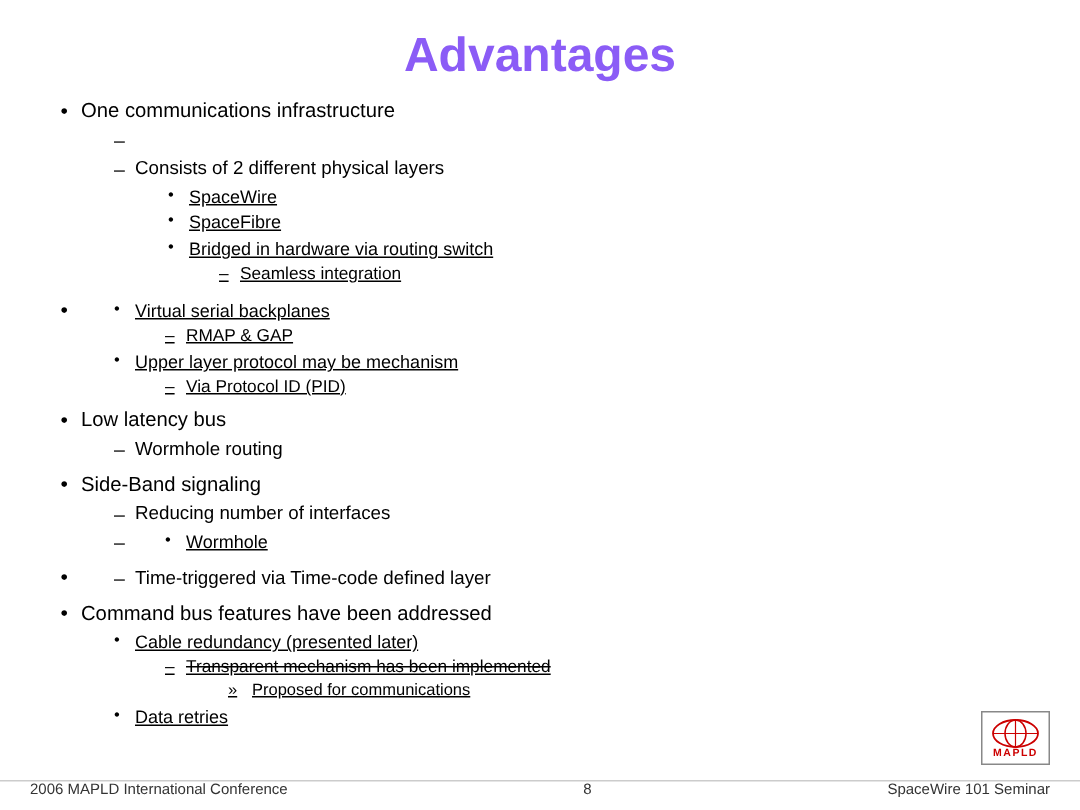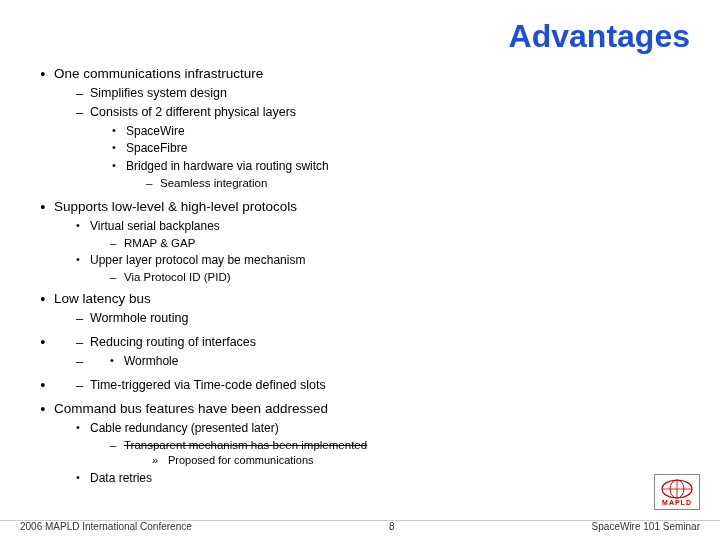--- a/index.html
+++ b/index.html
@@ -13,26 +13,26 @@
       overflow: hidden;
       position: relative;
     }
     .slide {
       width: 720px;
       height: 540px;
       padding: 18px 30px 40px 30px;
       position: relative;
     }
     h1 {
-      text-align: right;
+      text-align: center;
       font-size: 32px;
       font-weight: bold;
       margin-bottom: 10px;
       font-family: Arial, sans-serif;
-      color: #1d4ed8;
+      color: #8b5cf6;
     }
     .content {
       padding-left: 10px;
     }
     .bullet-l1 {
       display: flex;
       align-items: flex-start;
       margin-bottom: 3px;
     }
     .bullet-l1 > .dot {
@@ -72,20 +72,21 @@
     }
     .bullet-small > .dot {
       min-width: 14px;
       font-size: 11px;
       line-height: 1.4;
     }
     .bullet-small > .text {
       font-size: 12px;
       line-height: 1.4;
       font-family: Arial, sans-serif;
+      text-decoration: underline;
     }
     .sub-sub-items {
       padding-left: 20px;
     }
     .dash-item-sm {
       display: flex;
       align-items: flex-start;
     }
     .dash-item-sm > .dash {
       min-width: 14px;
@@ -145,21 +146,20 @@
 
   <div class="content">
 
     <div class="bullet-l1">
       <span class="dot">•</span>
       <div class="text">
         <span>One communications infrastructure</span>
         <div class="sub-items">
           <div class="dash-item">
             <span class="dash">–</span>
-            <span class="text">Simplifies system design</span>
           </div>
           <div class="dash-item">
             <span class="dash">–</span>
             <div class="text">
               <span>Consists of 2 different physical layers</span>
               <div class="sub-items">
                 <div class="bullet-small">
                   <span class="dot">•</span>
                   <span class="text">SpaceWire</span>
                 </div>
@@ -182,21 +182,20 @@
               </div>
             </div>
           </div>
         </div>
       </div>
     </div>
 
     <div class="bullet-l1">
       <span class="dot">•</span>
       <div class="text">
-        <span>Supports low-level &amp; high-level protocols</span>
         <div class="sub-items">
           <div class="bullet-small">
             <span class="dot">•</span>
             <div class="text">
               <span>Virtual serial backplanes</span>
               <div class="sub-sub-items">
                 <div class="dash-item-sm">
                   <span class="dash">–</span>
                   <span class="text">RMAP &amp; GAP</span>
                 </div>
@@ -228,24 +227,25 @@
             <span class="dash">–</span>
             <span class="text">Wormhole routing</span>
           </div>
         </div>
       </div>
     </div>
 
     <div class="bullet-l1">
       <span class="dot">•</span>
       <div class="text">
-        <div class="sub-items">
-          <div class="dash-item">
-            <span class="dash">–</span>
-            <span class="text">Reducing routing of interfaces</span>
+        <span>Side-Band signaling</span>
+        <div class="sub-items">
+          <div class="dash-item">
+            <span class="dash">–</span>
+            <span class="text">Reducing number of interfaces</span>
           </div>
           <div class="dash-item">
             <span class="dash">–</span>
             <div class="text">
               <div class="sub-sub-items">
                 <div class="bullet-small">
                   <span class="dot">•</span>
                   <span class="text">Wormhole</span>
                 </div>
               </div>
@@ -254,21 +254,21 @@
         </div>
       </div>
     </div>
 
     <div class="bullet-l1">
       <span class="dot">•</span>
       <div class="text">
         <div class="sub-items">
           <div class="dash-item">
             <span class="dash">–</span>
-            <span class="text">Time-triggered via Time-code defined slots</span>
+            <span class="text">Time-triggered via Time-code defined layer</span>
           </div>
         </div>
       </div>
     </div>
 
     <div class="bullet-l1">
       <span class="dot">•</span>
       <div class="text">
         <span>Command bus features have been addressed</span>
         <div class="sub-items">

